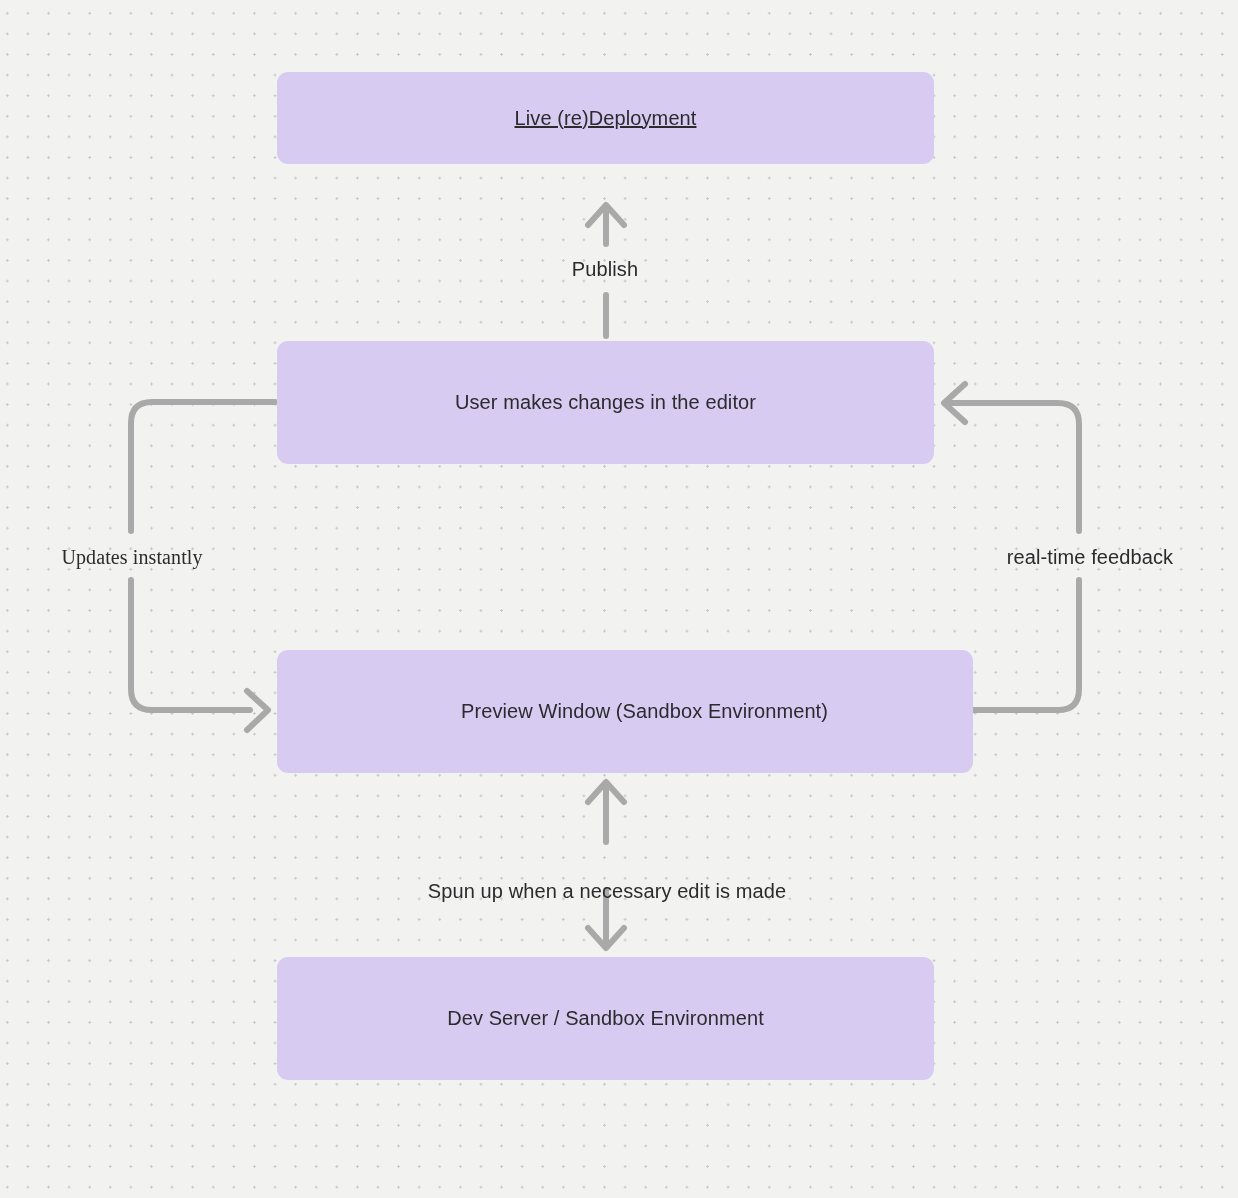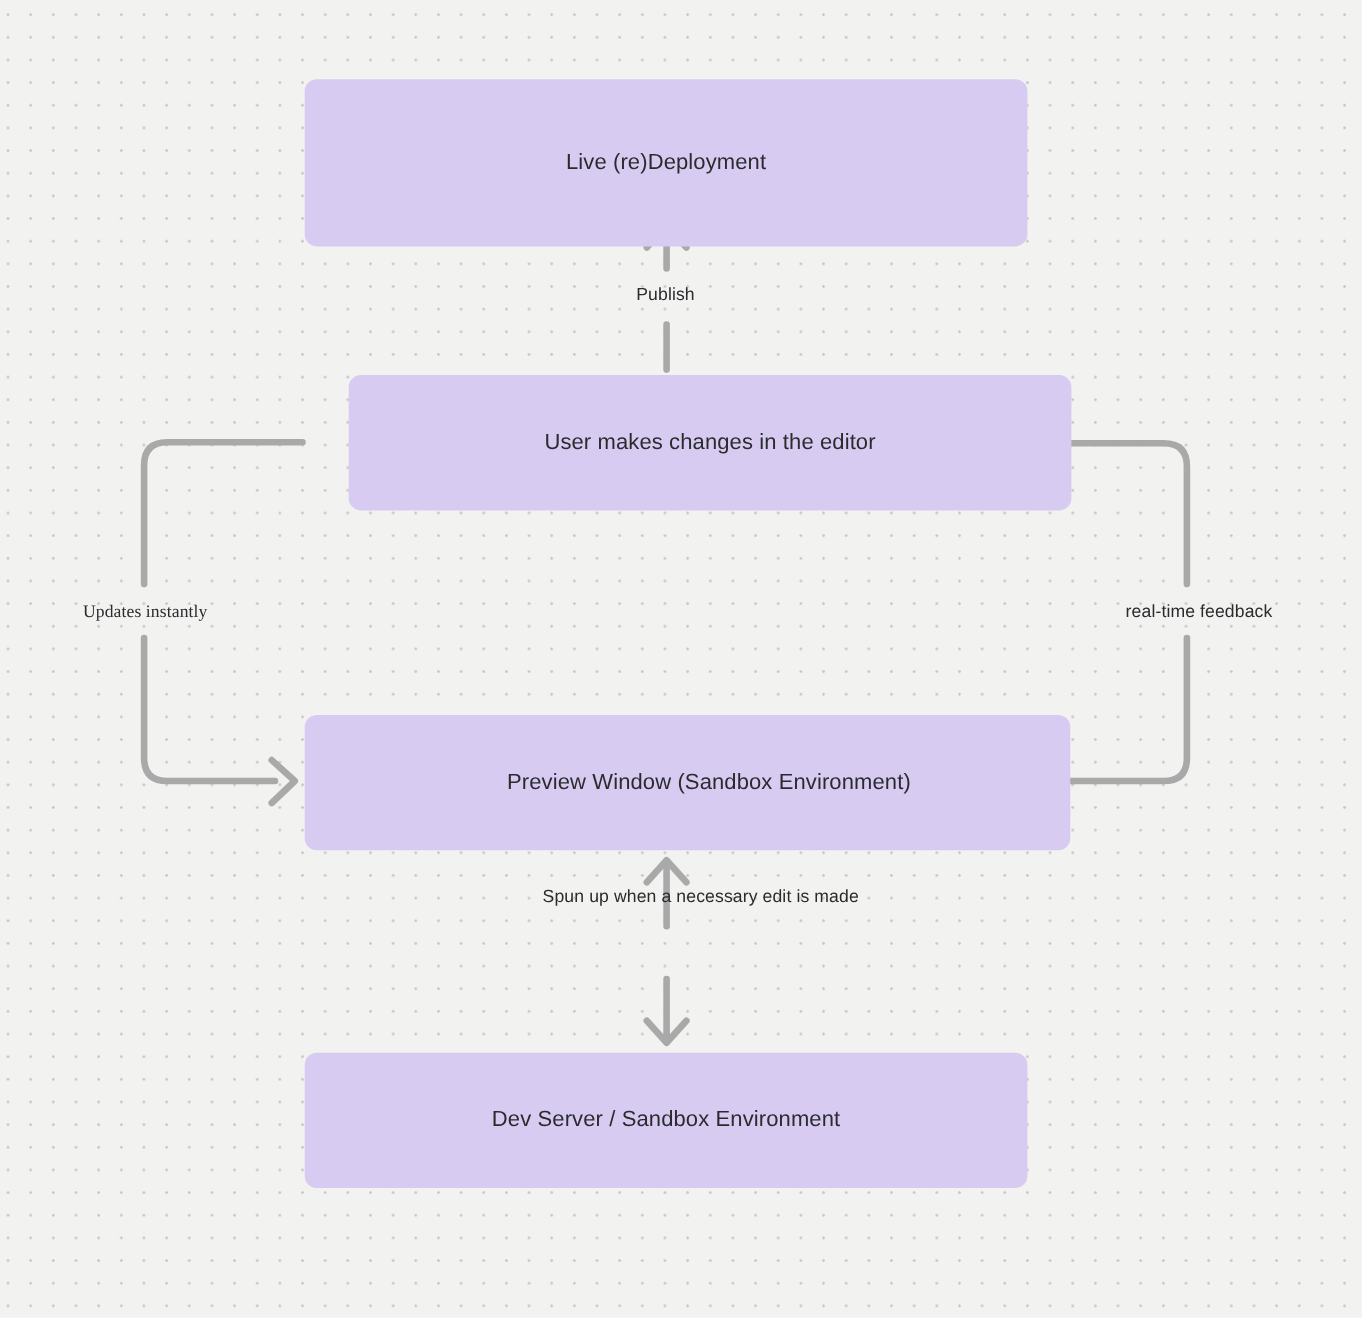--- a/index.html
+++ b/index.html
@@ -23,36 +23,36 @@
     height: 123px;
     background: var(--node-fill, #d7cbf2);
     border-radius: 11px;
     display: flex;
     align-items: center;
     justify-content: center;
     font-size: 20px;
     color: var(--node-text, #2b2b2e);
     letter-spacing: 0.1px;
   }
-  .node-1 { top: 72px; height: 152px; }
-  .node-2 { top: 341px; margin-left: 40px; }
+  .node-1 { top: 72px; height: 92px; text-decoration: underline; }
+  .node-2 { top: 341px; }
   .node-3 { top: 650px; padding-left: 39px; }
   .node-4 { top: 957px; }
   .edge-label {
     position: absolute;
     transform: translate(-50%, -50%);
-    font-size: 16px;
+    font-size: 20px;
     color: var(--label-text, #2b2b2e);
     white-space: nowrap;
     letter-spacing: 0.1px;
   }
   .lbl-publish  { left: 605px; top: 269px; }
   .lbl-updates  { left: 132px; top: 557px; font-family: Liberation Serif, serif; }
   .lbl-feedback { left: 1078px; top: 557px; margin-left: 12px; }
-  .lbl-spun     { left: 607px; top: 816px; margin-left: 30px; }
+  .lbl-spun     { left: 607px; top: 891px; }
   svg.connectors {
     position: absolute;
     left: 0; top: 0;
     pointer-events: none;
   }
 </style>
 </head>
 <body>
 
 <div class="canvas">

